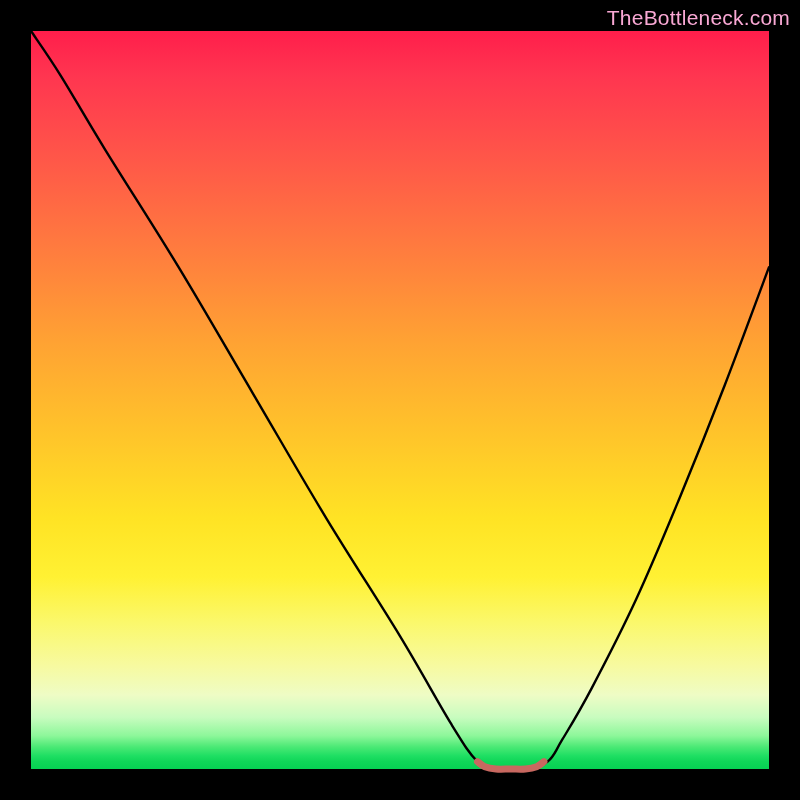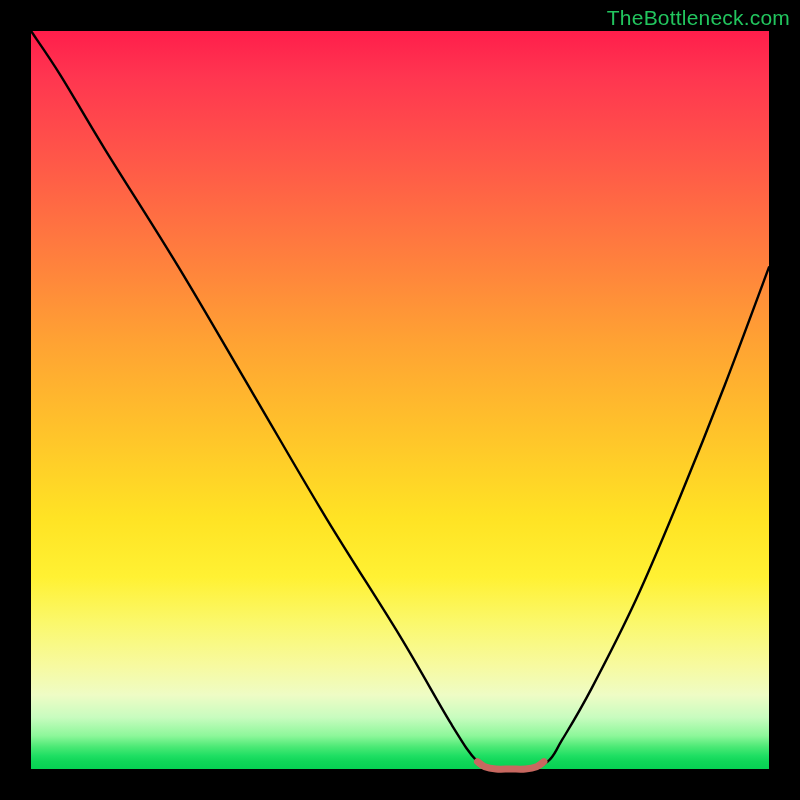--- a/index.html
+++ b/index.html
@@ -45,21 +45,21 @@
       #4be975 97%,
       #1fdf63 98.2%,
       #0fd658 99%,
       #06d153 100%
     );
   }
   .watermark {
     position: absolute;
     top: 6px;
     right: 10px;
-    color: #22c55e;
+    color: #f9a8d4;
     font-size: 21px;
     font-weight: 500;
     letter-spacing: 0.2px;
     user-select: none;
   }
   svg.curve {
     position: absolute;
     left: 31px;
     top: 31px;
     width: 738px;

